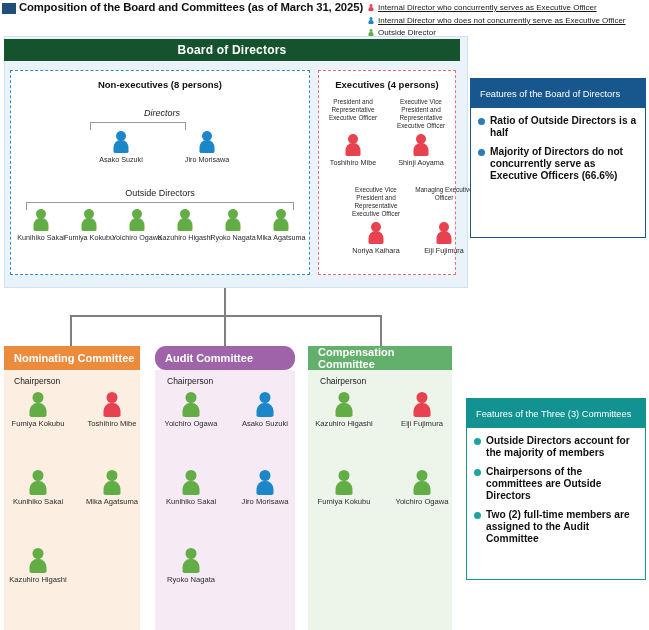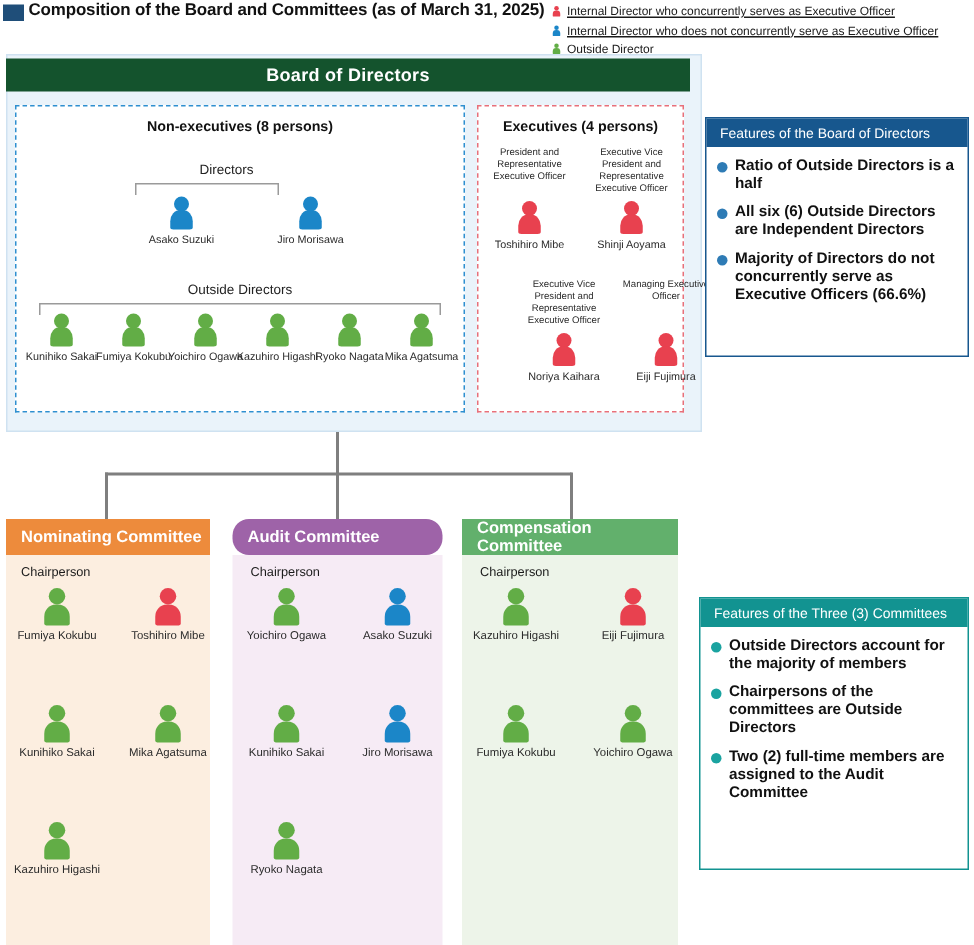--- a/index.html
+++ b/index.html
@@ -54,21 +54,21 @@
 
   .bracket { position: absolute; border: 1px solid #9a9a9a; border-bottom: none; }
 
   .ppl-row { position: absolute; display: flex; }
   .ppl { display: flex; flex-direction: column; align-items: center; }
   .ppl-name { font-size: 7.2px; color: #2b2b2b; margin-top: 2px; text-align: center; white-space: nowrap; }
   .ppl-role { font-size: 6.4px; color: #2b2b2b; text-align: center; line-height: 1.25; }
 
   
   .feat { position: absolute; background: #ffffff; }
-  .feat-hd { height: 19px; display: flex; align-items: center; padding-left: 9px;
+  .feat-hd { height: 29px; display: flex; align-items: center; padding-left: 9px;
              color: #ffffff; font-size: 9.3px; }
   .feat-body { padding: 7px 7px 6px 7px; }
   .feat-item { display: flex; margin-bottom: 7px; }
   .feat-dot { width: 7px; height: 7px; border-radius: 50%; flex: 0 0 7px; margin: 3px 5px 0 0; }
   .feat-tx { font-size: 10.2px; font-weight: bold; line-height: 1.17; color: #111; }
 
   .feat-board { left: 470px; top: 78px; width: 176px; height: 160px; border: 1px solid #17578E; }
   .feat-board .feat-hd { background: #17578E; }
   .feat-board .feat-dot { background: #2E7BB5; }
 
@@ -128,21 +128,21 @@
         <span class="legend-txt">Outside Director</span>
       </div>
     </div>
 
   <div class="board-wrap"></div>
   <div class="board-bar">Board of Directors</div>
 
   <div class="nonexec-box">
     <div class="box-title">Non-executives (8 persons)</div>
   </div>
-  <div class="sub-title" style="position:absolute;left:1px;top:108px;width:300px;">Directors</div>
+  <div class="sub-title" style="position:absolute;left:12px;top:108px;width:300px;font-style:italic;">Directors</div>
   <div class="bracket" style="left:90px; top:122px; width:96px; height:8px;"></div>
   <div class="ppl-row" id="row-directors" style="left:90px; top:131px; gap:24px;">
       <div class="ppl" style="width: 62px;">
         <span class="person" style="width: 20px; height: 22px;">
           <span class="head" style="width: 10px; height: 10px; top: 0px; background: rgb(27, 134, 200);"></span>
           <span class="body" style="width: 15px; height: 13px; background: rgb(27, 134, 200);"></span>
         </span>
         <div class="ppl-name">Asako Suzuki</div>
       </div>
       <div class="ppl" style="width: 62px;">
@@ -243,24 +243,20 @@
 
   <div class="feat feat-board">
     <div class="feat-hd">Features of the Board of Directors</div>
     <div class="feat-body" id="feat-board-items">
         <div class="feat-item">
           <span class="feat-dot"></span>
           <span class="feat-tx">Ratio of Outside Directors is a half</span>
         </div>
         <div class="feat-item">
           <span class="feat-dot"></span>
-          <span class="feat-tx">All six (6) Outside Directors are Independent Directors</span>
-        </div>
-        <div class="feat-item">
-          <span class="feat-dot"></span>
           <span class="feat-tx">Majority of Directors do not concurrently serve as Executive Officers (66.6%)</span>
         </div>
       </div>
   </div>
 
   <div class="line" style="left:224px; top:288px; width:1.6px; height:58px;"></div>
   <div class="line" style="left:70px;  top:315px; width:311px; height:1.6px;"></div>
   <div class="line" style="left:70px;  top:315px; width:1.6px; height:31px;"></div>
   <div class="line" style="left:380px; top:315px; width:1.6px; height:31px;"></div>
 

